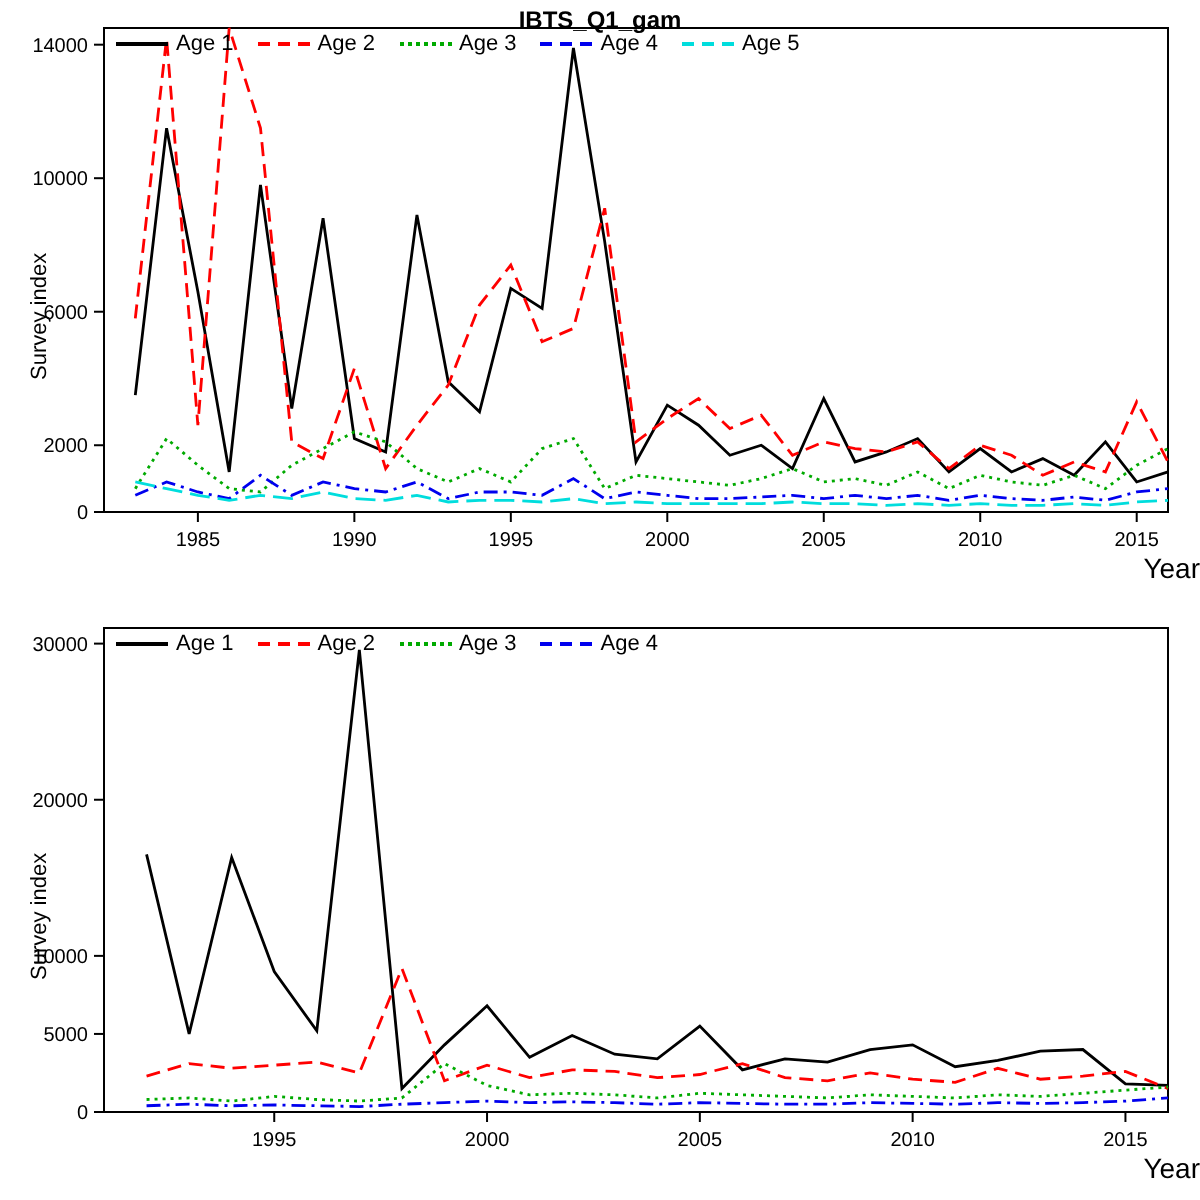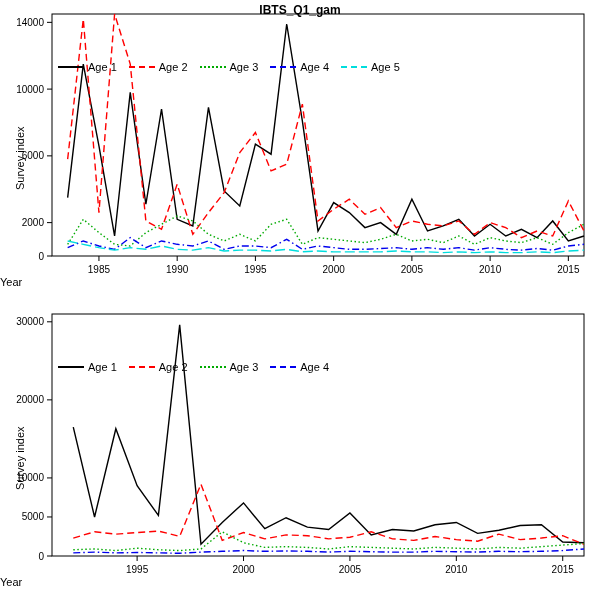--- a/index.html
+++ b/index.html
@@ -3,23 +3,23 @@
 <meta charset="utf-8">
 <style>
   html,body{margin:0;padding:0;background:#ffffff;}
   body{width:600px;height:600px;font-family:"Liberation Sans",sans-serif;color:#000;}
   .page{position:relative;width:600px;height:600px;overflow:hidden;}
   .panel{position:absolute;left:0;width:600px;}
   #panel-q1{top:0;height:300px;}
   #panel-q3{top:300px;height:300px;}
   .chart-title{position:absolute;width:100%;text-align:center;font-weight:bold;font-size:12px;}
   .ylabel{position:absolute;font-size:11px;transform:rotate(-90deg);transform-origin:left top;white-space:nowrap;}
-  .xlabel{position:absolute;font-size:11px;width:100%;text-align:left;}
+  .xlabel{position:absolute;font-size:14px;width:100%;text-align:right;}
   svg{position:absolute;left:0;top:0;}
-  .legend{position:absolute;font-size:11px;margin-top:44px;}
+  .legend{position:absolute;font-size:11px;}
   .legend-item{display:inline-block;margin-right:12px;white-space:nowrap;}
   .legend-key{display:inline-block;width:26px;height:0;vertical-align:middle;border-top-width:2px;margin-right:4px;}
   .legend-label{vertical-align:middle;}
 </style>
 </head>
 <body>
 
 <div class="page">
 
   <div class="panel" id="panel-q1">

